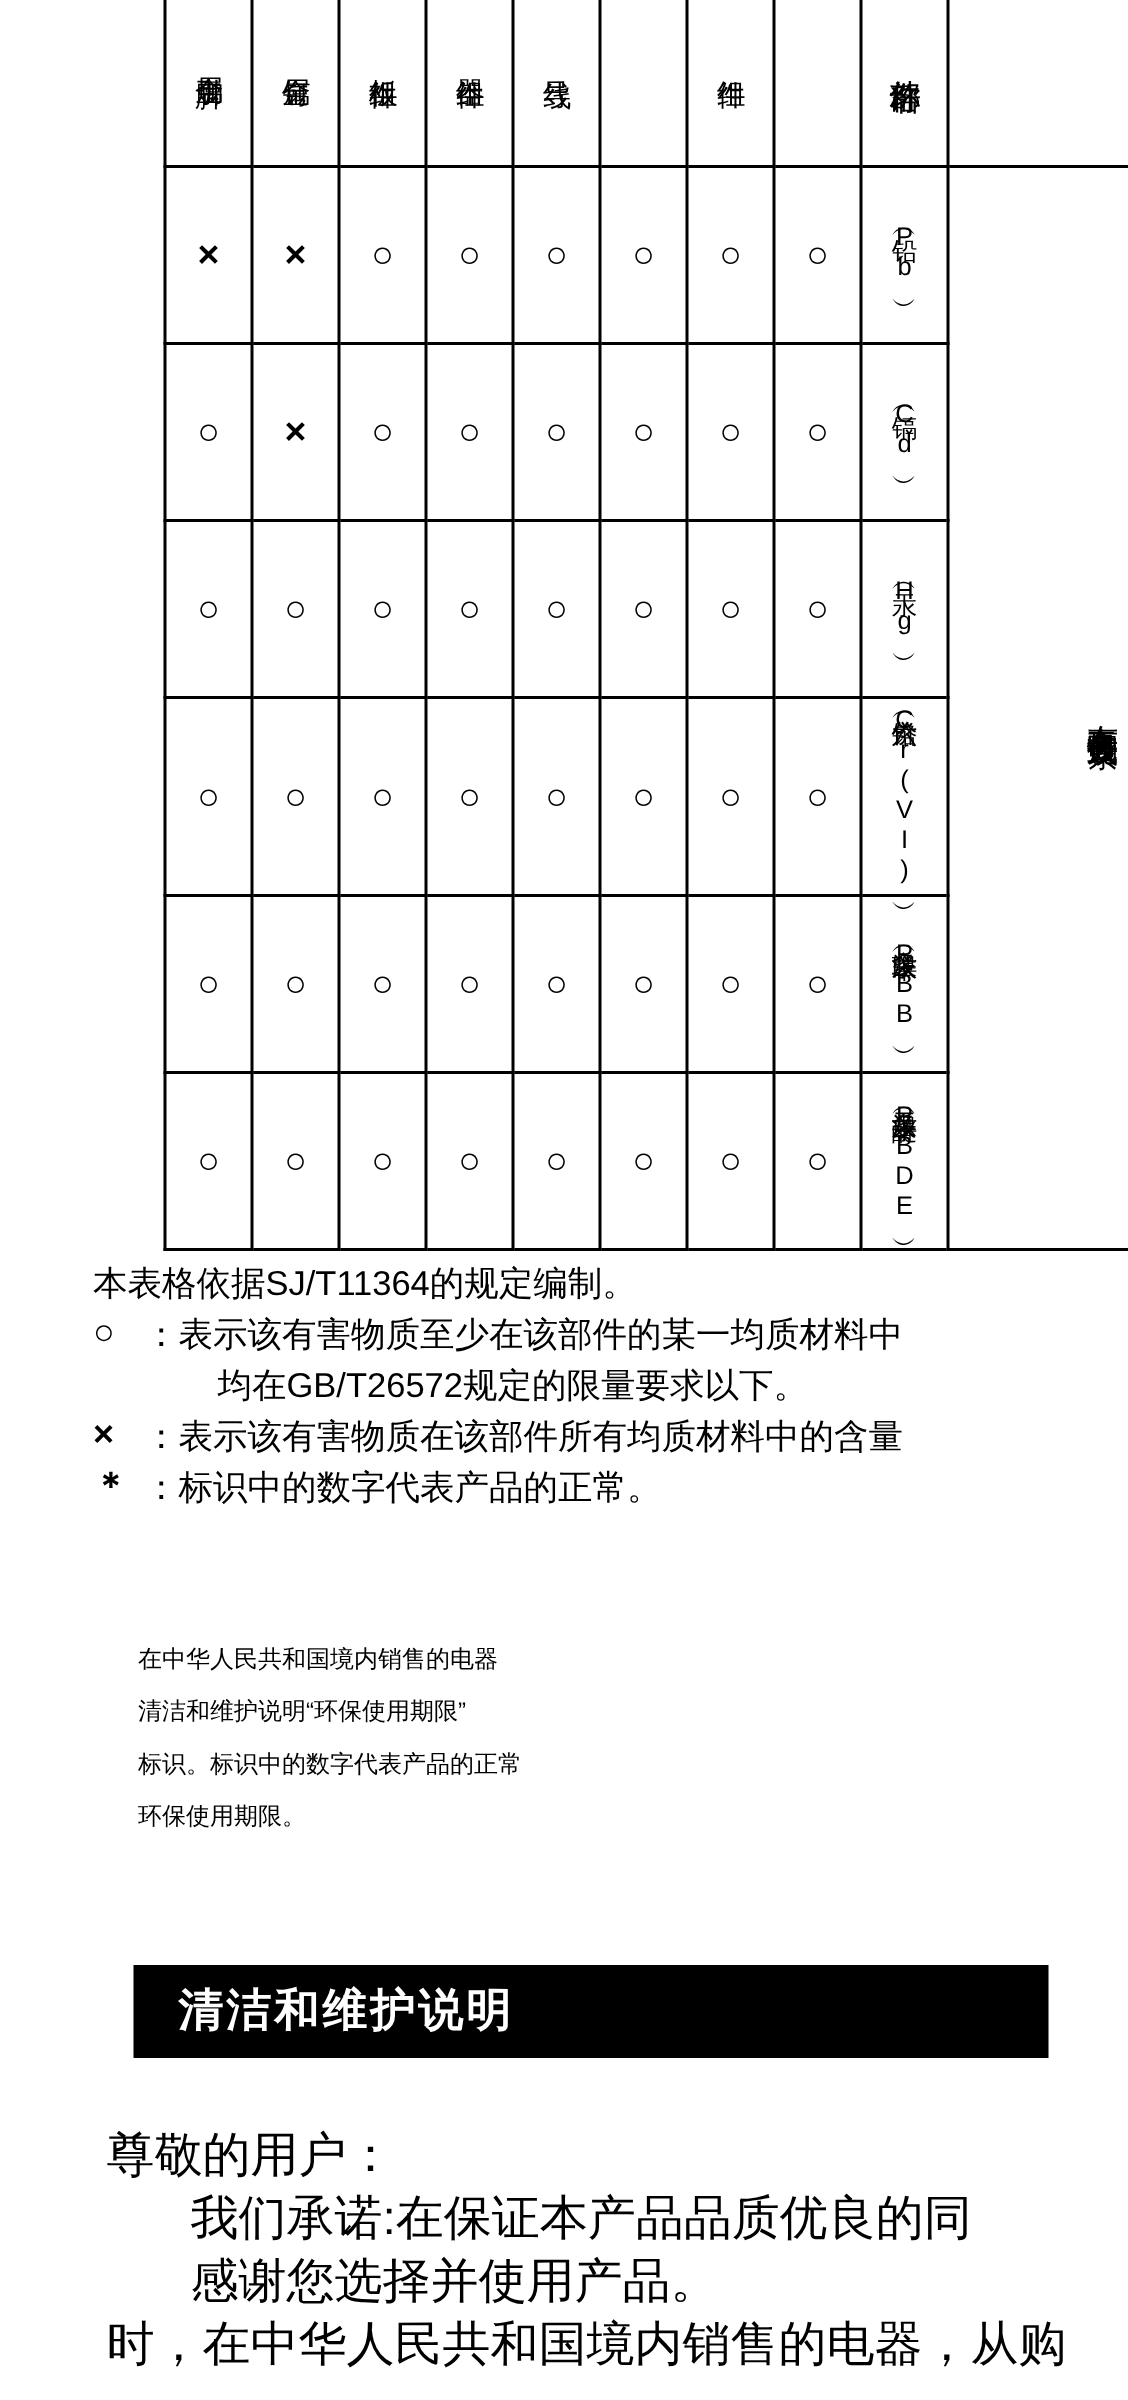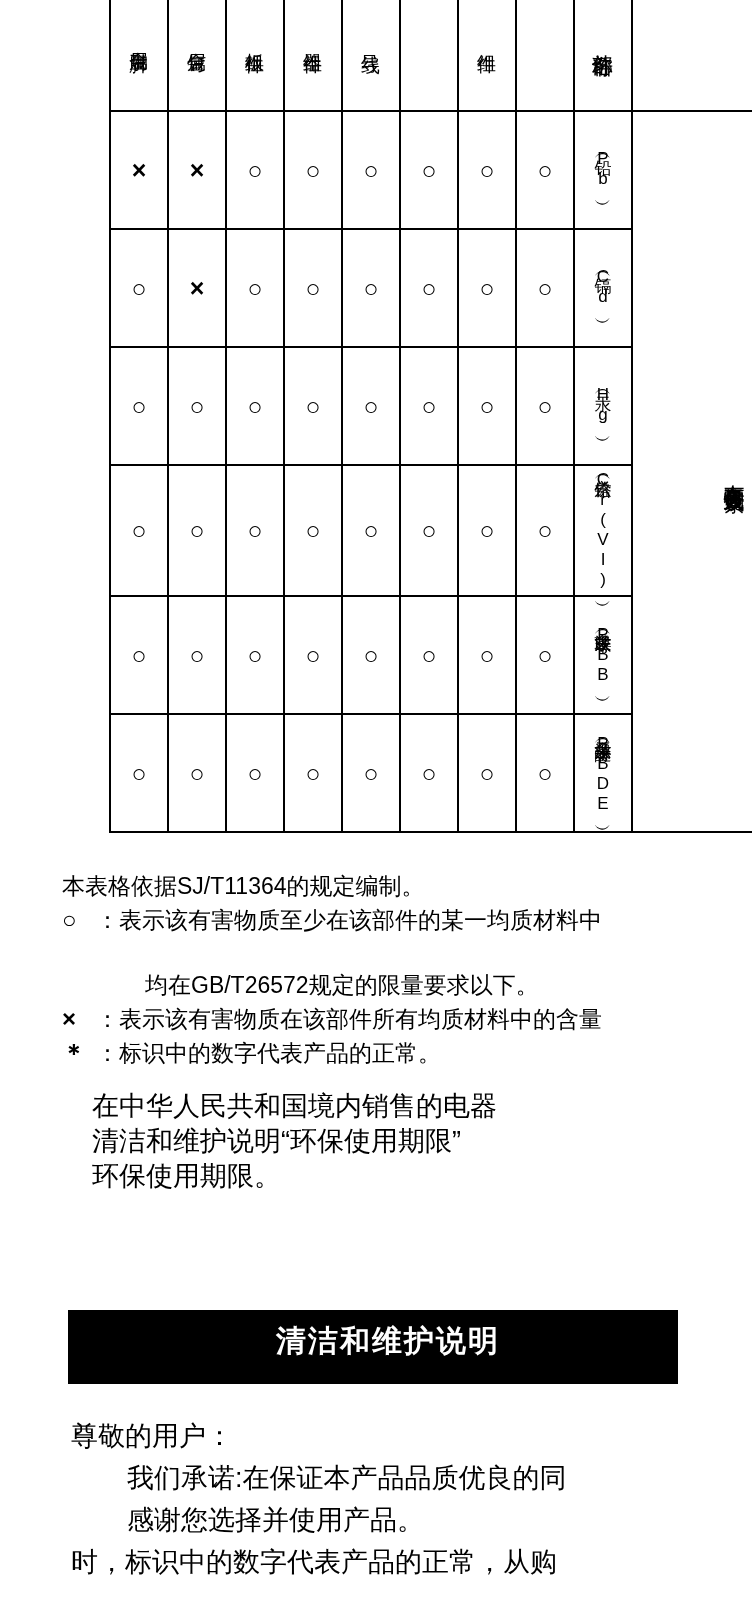--- a/index.html
+++ b/index.html
@@ -52,21 +52,21 @@
 
   
   .notes {
     position: absolute;
     left: 62px;
     top: 838px;
     width: 660px;
     font-size: 23px;
     line-height: 34px;
   }
-  .notes .line { white-space: nowrap; margin-top: 31px; }
+  .notes .line { white-space: nowrap; }
   .note-row {
     display: flex;
     align-items: flex-start;
   }
   .note-sym {
     width: 34px;
     flex: 0 0 34px;
     font-size: 24px;
     font-weight: bold;
     text-align: left;
@@ -92,54 +92,53 @@
     flex: 0 0 86px;
     width: 86px;
     height: 86px;
     position: relative;
     margin-top: 28px;
     margin-left: 8px;
   }
   .epup-logo svg { display: block; }
   .epup-text {
     flex: 1 1 auto;
-    font-size: 27px;
+    font-size: 16px;
     line-height: 35px;
     padding-left: 14px;
     padding-top: 4px;
   }
   .epup-text div { white-space: nowrap; }
 
   
   .banner {
     position: absolute;
-    left: 68px;
+    left: 89px;
     top: 1310px;
     width: 610px;
-    height: 74px;
+    height: 62px;
     background: #000000;
     color: #ffffff;
-    text-align: center;
   }
   .banner span {
     display: block;
     font-size: 30px;
     font-weight: bold;
     line-height: 62px;
     padding-left: 30px;
     letter-spacing: 2px;
   }
 
   
   .body-copy {
     position: absolute;
     left: 71px;
     top: 1415px;
     width: 640px;
-    font-size: 27px;
+    font-size: 32px;
     line-height: 42px;
   }
   .body-copy div { white-space: nowrap; }
   .body-copy .i1 { padding-left: 0px; }
   .body-copy .i2 { padding-left: 56px; }
 </style>
 </head>
 <body>
 
 <table class="rohs-table">
@@ -303,26 +302,27 @@
     <span class="note-body">
       <span class="line">标识中的数字代表产品的正常。</span>
     </span>
   </div>
 </div>
 
 <div class="epup">
   <div class="epup-text">
     <div>在中华人民共和国境内销售的电器</div>
     <div>清洁和维护说明“环保使用期限”</div>
+    <div>标识。标识中的数字代表产品的正常</div>
     <div>环保使用期限。</div>
   </div>
 </div>
 
 <div class="banner">
   <span>清洁和维护说明</span>
 </div>
 
 <div class="body-copy">
   <div class="i1">尊敬的用户：</div>
   <div class="i2">我们承诺:在保证本产品品质优良的同</div>
   <div class="i2">感谢您选择并使用产品。</div>
-  <div class="i1">时，标识中的数字代表产品的正常，从购</div>
+  <div class="i1">时，在中华人民共和国境内销售的电器，从购</div>
 </div>
 
 </body></html>

